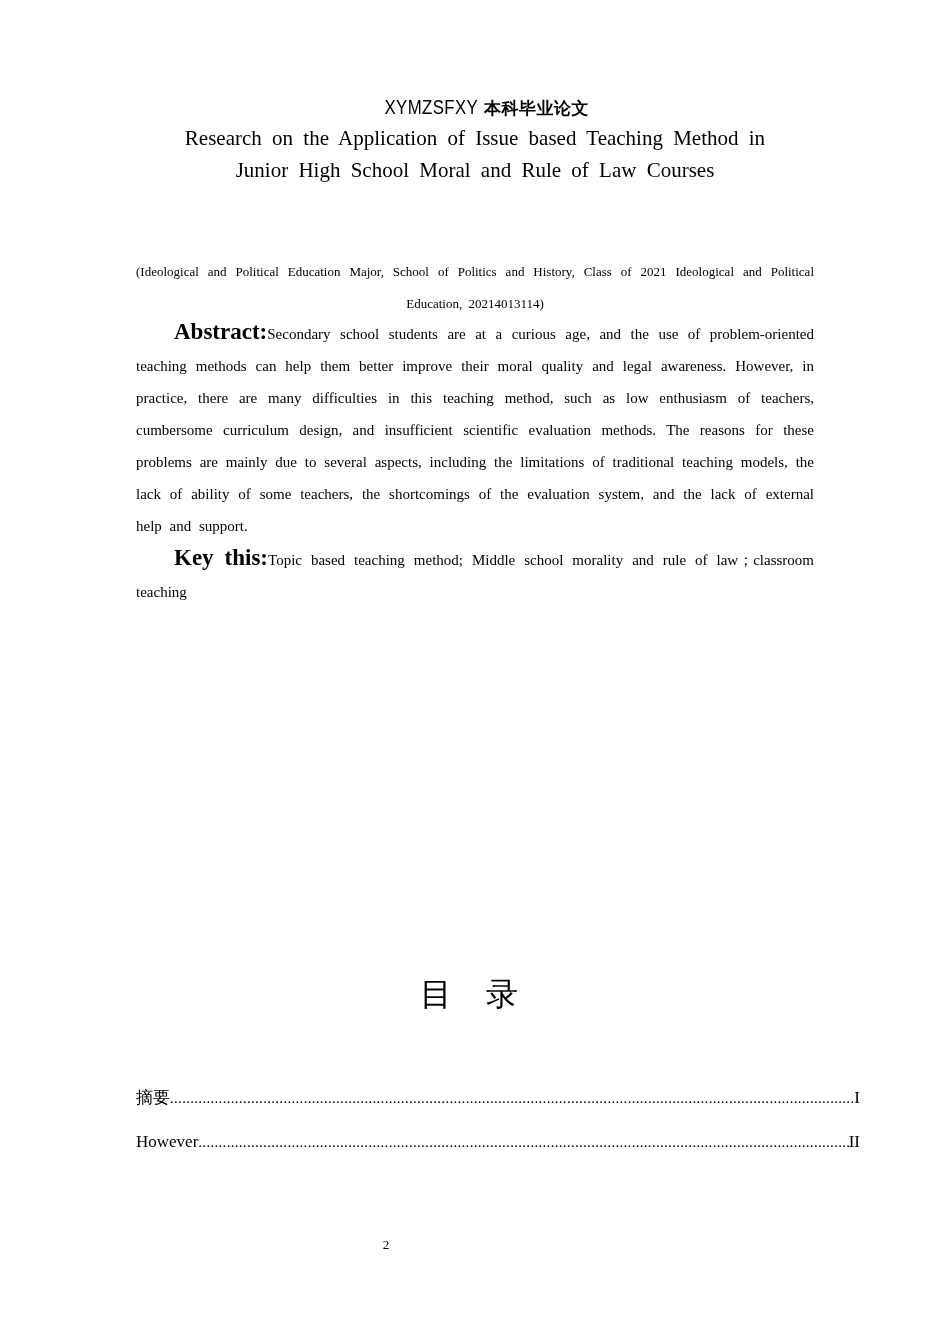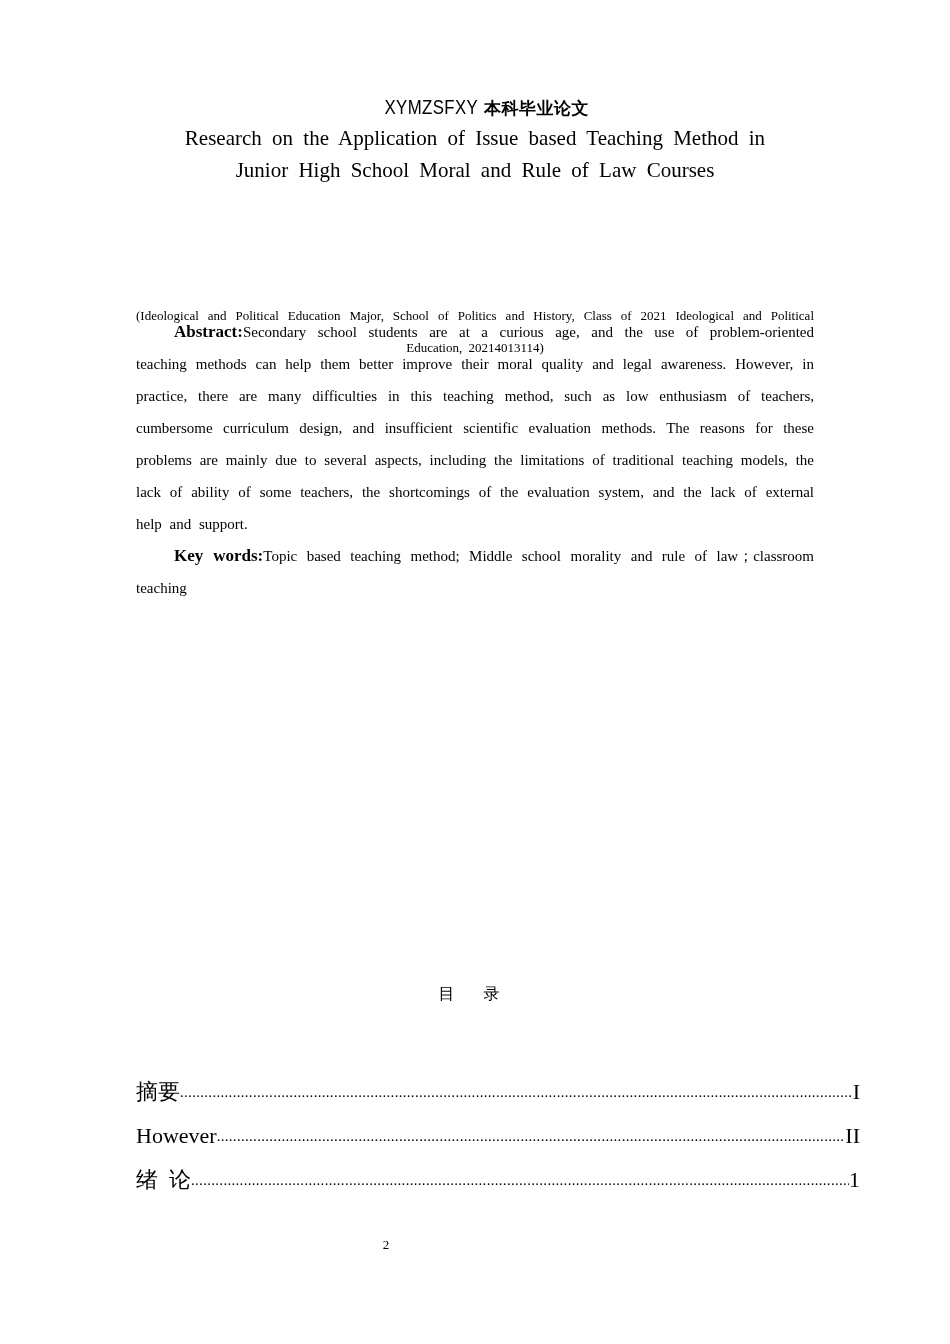--- a/index.html
+++ b/index.html
@@ -7,27 +7,27 @@
   .page { position: absolute; left: 0; top: 0; width: 950px; height: 1344px; padding-left: 23px; }
   .center { position: absolute; left: 136px; width: 678px; text-align: center; }
   .header-line { top: 93px; font-size: 21px; line-height: 28px; letter-spacing: 0.5px; }
   .header-line .code { font-family: "Liberation Sans", sans-serif; font-stretch: condensed; transform: scaleX(0.8); display: inline-block; transform-origin: right; }
   .header-line .cn { font-family: "DejaVu Sans", sans-serif; font-weight: bold; font-size: 17px; }
   .title { left: 130px; width: 690px; font-size: 21px; line-height: 32px; word-spacing: 5px; }
   .t1 { top: 122px; }
   .t2 { top: 154px; }
   .t3 { top: 186px; }
   .author { top: 225px; font-size: 15px; line-height: 20px; word-spacing: 3px; }
-  .affil { left: 136px; width: 678px; top: 256px; font-size: 13px; line-height: 32px; text-align: justify; text-align-last: center; word-spacing: 3px; margin-top: 44px; }
+  .affil { left: 136px; width: 678px; top: 256px; font-size: 13px; line-height: 32px; text-align: justify; text-align-last: center; word-spacing: 3px; }
   .abstract { position: absolute; left: 136px; width: 678px; top: 316px; font-size: 15px; line-height: 32px; text-align: justify; word-spacing: 4px; }
-  .abstract .label { font-weight: bold; font-size: 17px; }
+  .abstract .label { font-weight: bold; font-size: 23px; }
   .abstract p { margin: 0; text-indent: 38px; }
-  .toc-title { top: 976px; font-family: "DejaVu Sans", sans-serif; font-size: 16px; line-height: 36px; letter-spacing: 12px; }
+  .toc-title { top: 976px; font-family: "DejaVu Sans", sans-serif; font-size: 32px; line-height: 36px; letter-spacing: 12px; }
   .toc { position: absolute; left: 136px; width: 724px; top: 1070px; }
-  .toc-row { display: flex; align-items: center; height: 44px; font-size: 22px; line-height: 32px; }
+  .toc-row { display: flex; align-items: flex-end; height: 44px; font-size: 17px; line-height: 32px; }
   .toc-row .lbl { white-space: nowrap; }
   .toc-row .dots { flex: 1; overflow: hidden; white-space: nowrap; font-size: 15px; }
   .toc-row .dots::before { content: "................................................................................................................................................................................................................................................................"; letter-spacing: 0.3px; }
   .toc-row .pg { white-space: nowrap; }
   .pagenum { position: absolute; left: 376px; width: 20px; top: 1236px; text-align: center; font-size: 13px; line-height: 18px; }
 </style>
 </head>
 <body>
 
 <div class="page">
@@ -38,37 +38,32 @@
   </div>
 
   <div class="center title t1">Research on the Application of Issue based Teaching Method in</div>
   <div class="center title t2">Junior High School Moral and Rule of Law Courses</div>
 
 
   <div class="center affil">(Ideological and Political Education Major, School of Politics and History, Class of 2021 Ideological and Political Education, 20214013114)</div>
 
   <div class="abstract">
     <p><span class="label">Abstract:</span><span>Secondary school students are at a curious age, and the use of problem-oriented teaching methods can help them better improve their moral quality and legal awareness. However, in practice, there are many difficulties in this teaching method, such as low enthusiasm of teachers, cumbersome curriculum design, and insufficient scientific evaluation methods. The reasons for these problems are mainly due to several aspects, including the limitations of traditional teaching models, the lack of ability of some teachers, the shortcomings of the evaluation system, and the lack of external help and support.</span></p>
-    <p><span class="label">Key words:</span><span>Topic based teaching method; Middle school morality and rule of law；classroom teaching</span></p>
+    <p><span class="label">Key this:</span><span>Topic based teaching method; Middle school morality and rule of law；classroom teaching</span></p>
   </div>
 
   <div class="center toc-title">目 录</div>
 
   <div class="toc">
     <div class="toc-row">
       <span class="lbl">摘要</span>
       <span class="dots"></span>
       <span class="pg">I</span>
     </div>
     <div class="toc-row">
       <span class="lbl">However</span>
       <span class="dots"></span>
       <span class="pg">II</span>
     </div>
-    <div class="toc-row">
-      <span class="lbl" style="white-space:pre">绪  论</span>
-      <span class="dots"></span>
-      <span class="pg">1</span>
-    </div>
   </div>
 
   <div class="pagenum">2</div>
 </div>
 
 </body></html>

